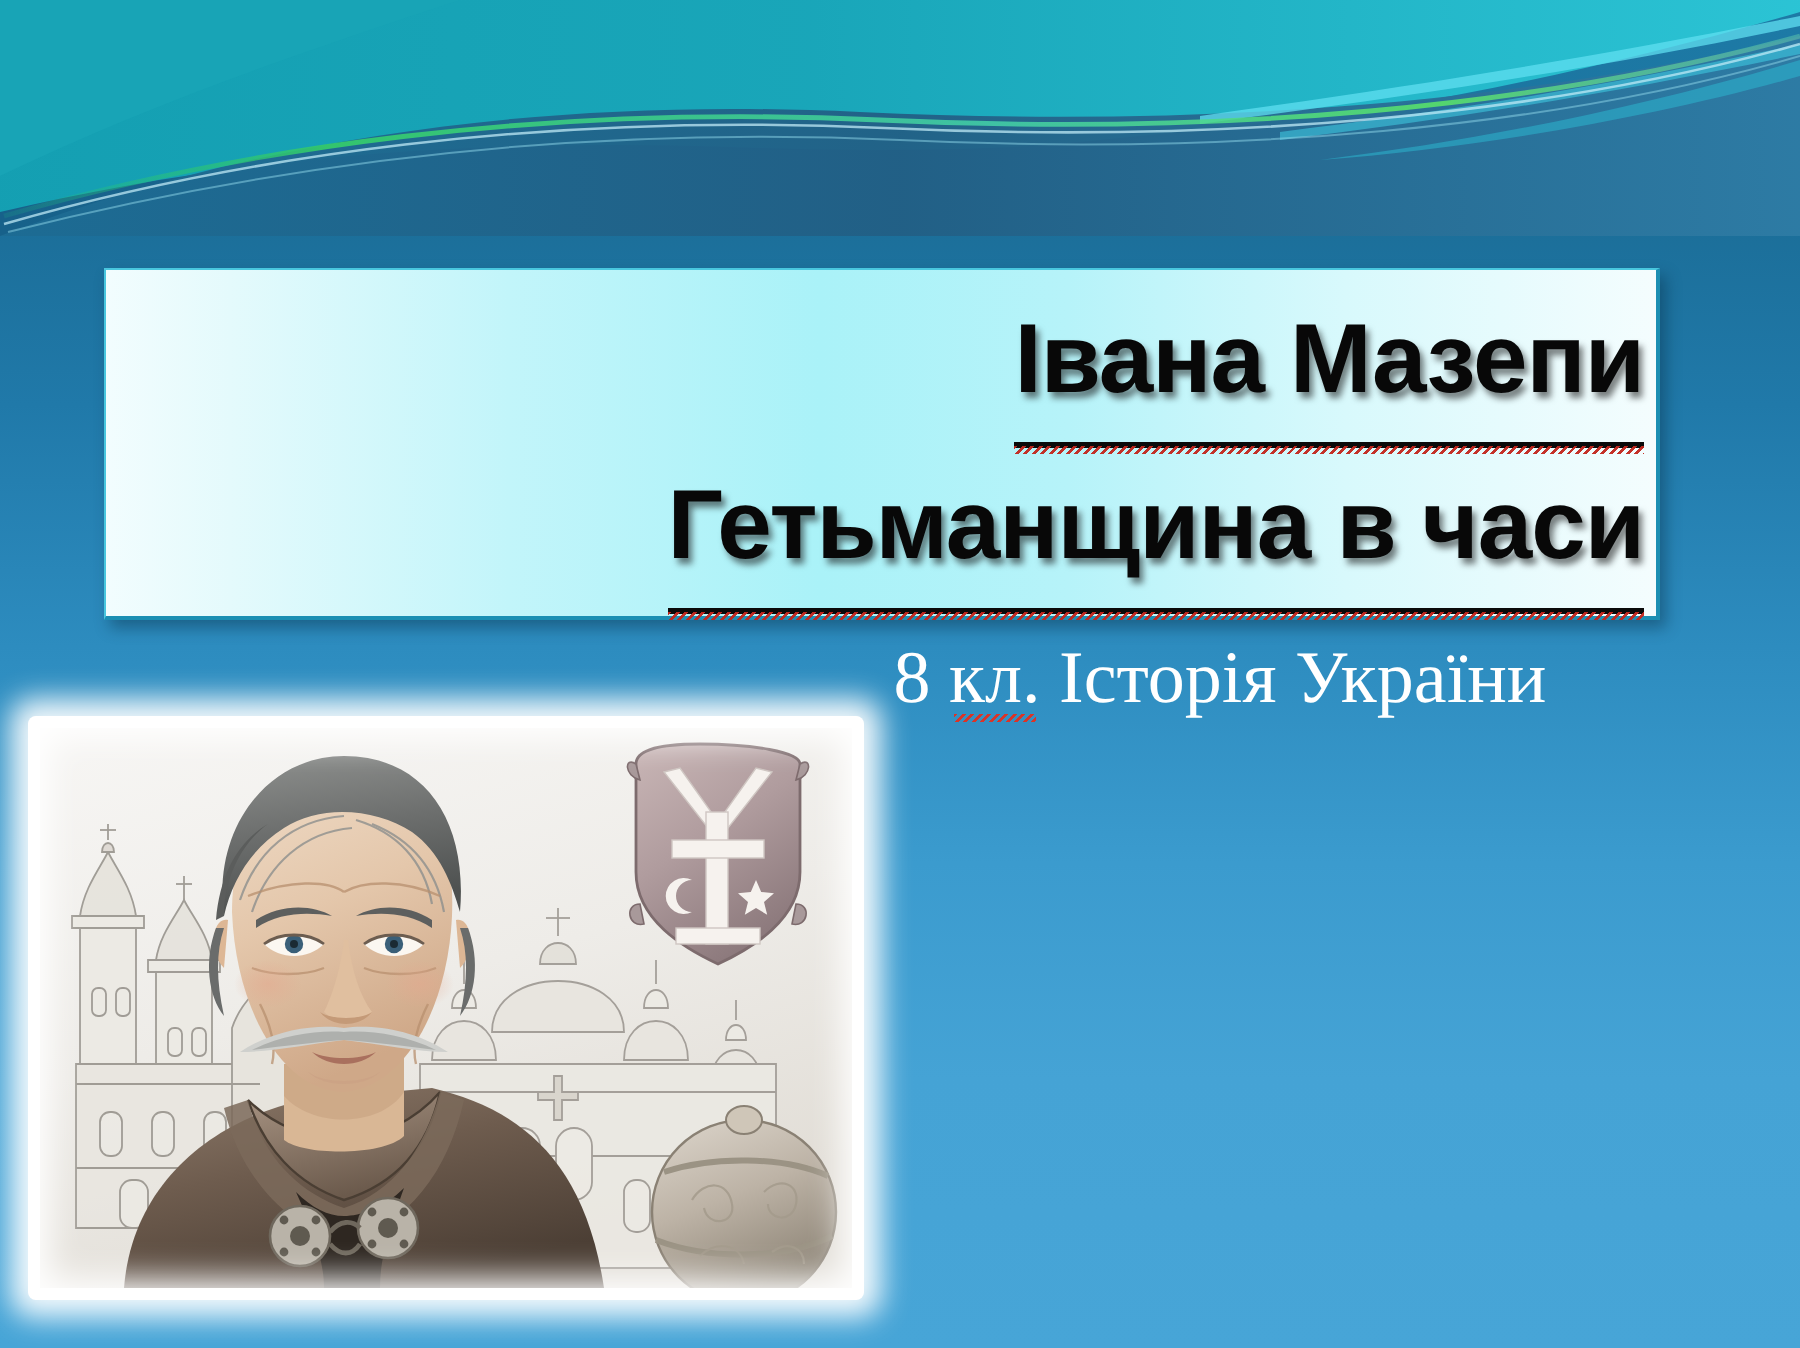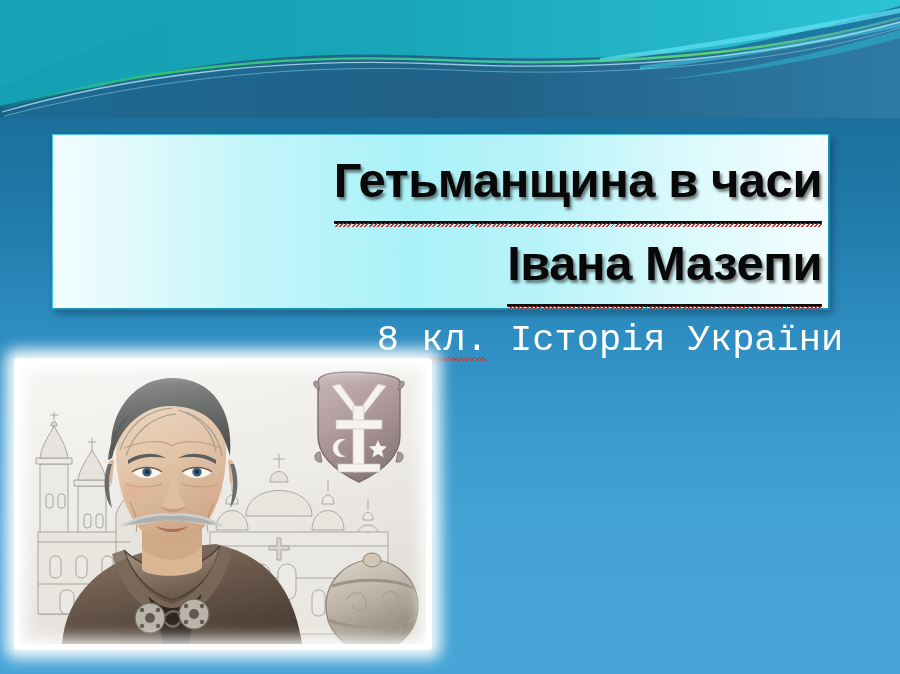--- a/index.html
+++ b/index.html
@@ -71,21 +71,21 @@
     background-image:
       repeating-linear-gradient(135deg,#c2271e 0 1.4px, rgba(0,0,0,0) 1.4px 3px);
     opacity:.95;
   }
 
   
   #subtitle {
     position:absolute;
     left:330px; top:318px; width:560px;
     text-align:center;
-    font-family:Liberation Mono, monospace;
+    font-family:Liberation Serif, serif;
     font-size:37px;
     line-height:44px;
     color:#ffffff;
     white-space:nowrap;
   }
   #subtitle .sq {
     position:relative; display:inline-block;
   }
   #subtitle .sq::after {
     content:"";
@@ -163,24 +163,24 @@
       <path d="M2,108 C120,74 270,52 440,60 C610,68 770,54 900,18" fill="none" stroke="url(#gGreen)" stroke-width="2.4"></path>
       <path d="M2,112 C120,78 272,56 442,64 C612,72 772,58 900,22" fill="none" stroke="#bfe9f5" stroke-width="1.3" opacity="0.75"></path>
       <path d="M4,116 C130,84 280,62 450,70 C618,78 776,64 900,28" fill="none" stroke="#8fd7ea" stroke-width="1" opacity="0.5"></path>
 
       <path d="M0,0 L230,0 C150,26 70,54 0,88 Z" fill="#18a4b6" opacity="0.9"></path>
     </svg>
   </div>
 
   <div id="title-box">
     <div class="title-line">
-      <span class="tx">Гетьманщина в часи</span>
+      <span class="tx">Івана Мазепи</span>
     </div>
     <div class="title-line">
-      <span class="tx">Івана Мазепи</span>
+      <span class="tx">Гетьманщина в часи</span>
     </div>
   </div>
 
   <div id="subtitle">
     <span>8 </span><span class="sq">кл.</span><span> Історія України</span>
   </div>
 
   <div id="portrait" title="Портрет Івана Мазепи">
     <div id="portrait-glow"></div>
     <div id="portrait-img">

